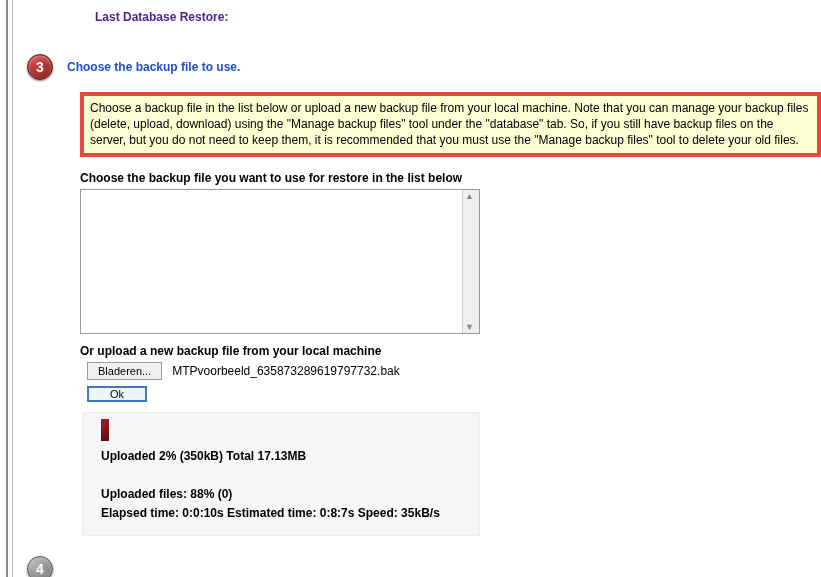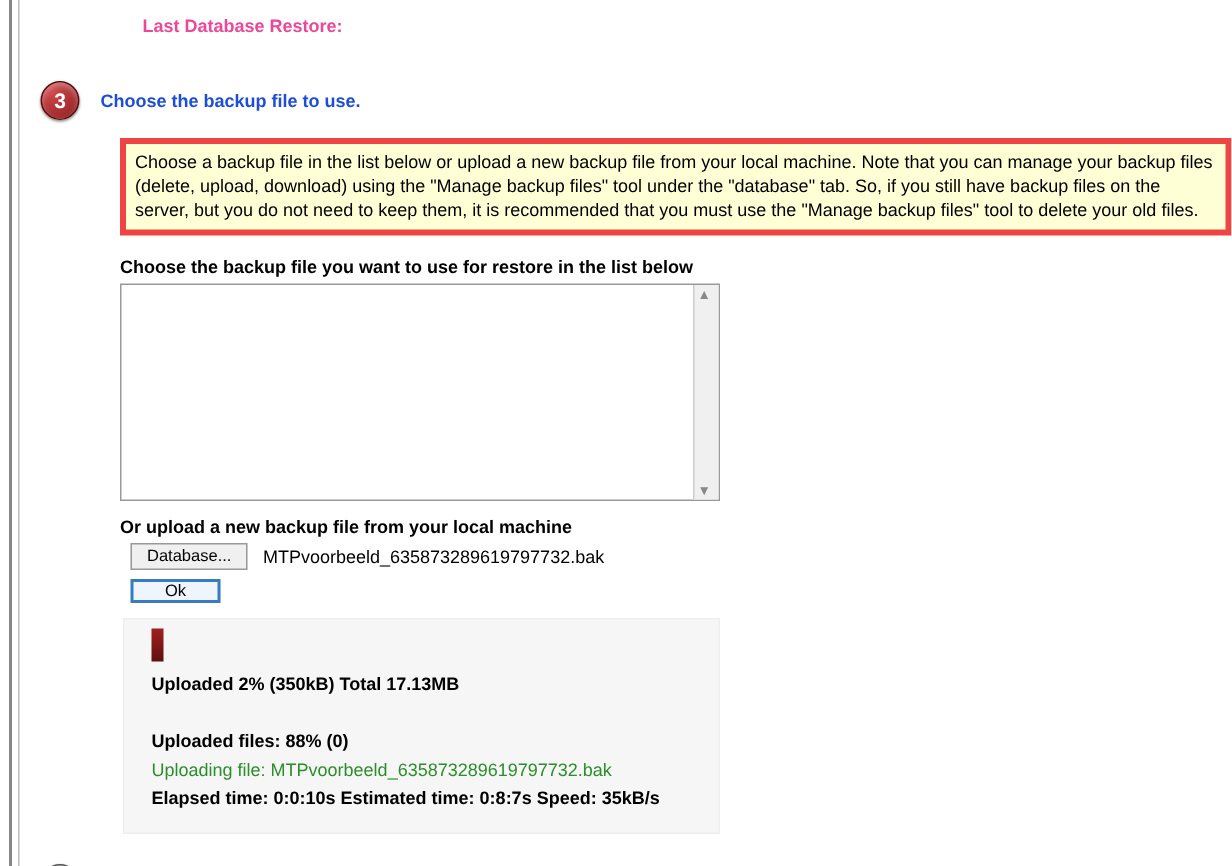--- a/index.html
+++ b/index.html
@@ -15,21 +15,21 @@
     margin-left: 6px;
     padding-left: 4px;
   }
   .inner {
     border-left: 1px solid #bbb;
     padding: 10px 0 0 14px;
   }
   .section-title-top {
     font-weight: bold;
     margin: 0 0 30px 68px;
-    color: #ec4899;
+    color: #4c1d95;
   }
   .step-row {
     display: flex;
     align-items: center;
     margin-bottom: 12px;
   }
   .step-badge {
     width: 24px;
     height: 24px;
     border-radius: 50%;
@@ -163,32 +163,31 @@
 
     <div class="sub-label">Choose the backup file you want to use for restore in the list below</div>
 
     <div class="listbox">
       <div class="listbox-scroll"></div>
     </div>
 
     <div class="sub-label">Or upload a new backup file from your local machine</div>
 
     <div class="upload-row">
-      <button class="btn">Database...</button>
+      <button class="btn">Bladeren...</button>
       <span class="filename">MTPvoorbeeld_635873289619797732.bak</span>
     </div>
 
     <button class="btn btn-ok">Ok</button>
 
     <div class="progress-panel">
       <div class="progress-bar-outer"></div>
       <div class="bold">Uploaded 2% (350kB) Total 17.13MB</div>
       <br>
       <div class="bold">Uploaded files: 88% (0)</div>
-      <div class="uploading-file">Uploading file: MTPvoorbeeld_635873289619797732.bak</div>
       <div class="bold">Elapsed time: 0:0:10s Estimated time: 0:8:7s Speed: 35kB/s</div>
     </div>
 
     
     <div class="step-row">
       <div class="step-badge badge-gray">4</div>
 
     </div>
 
     

